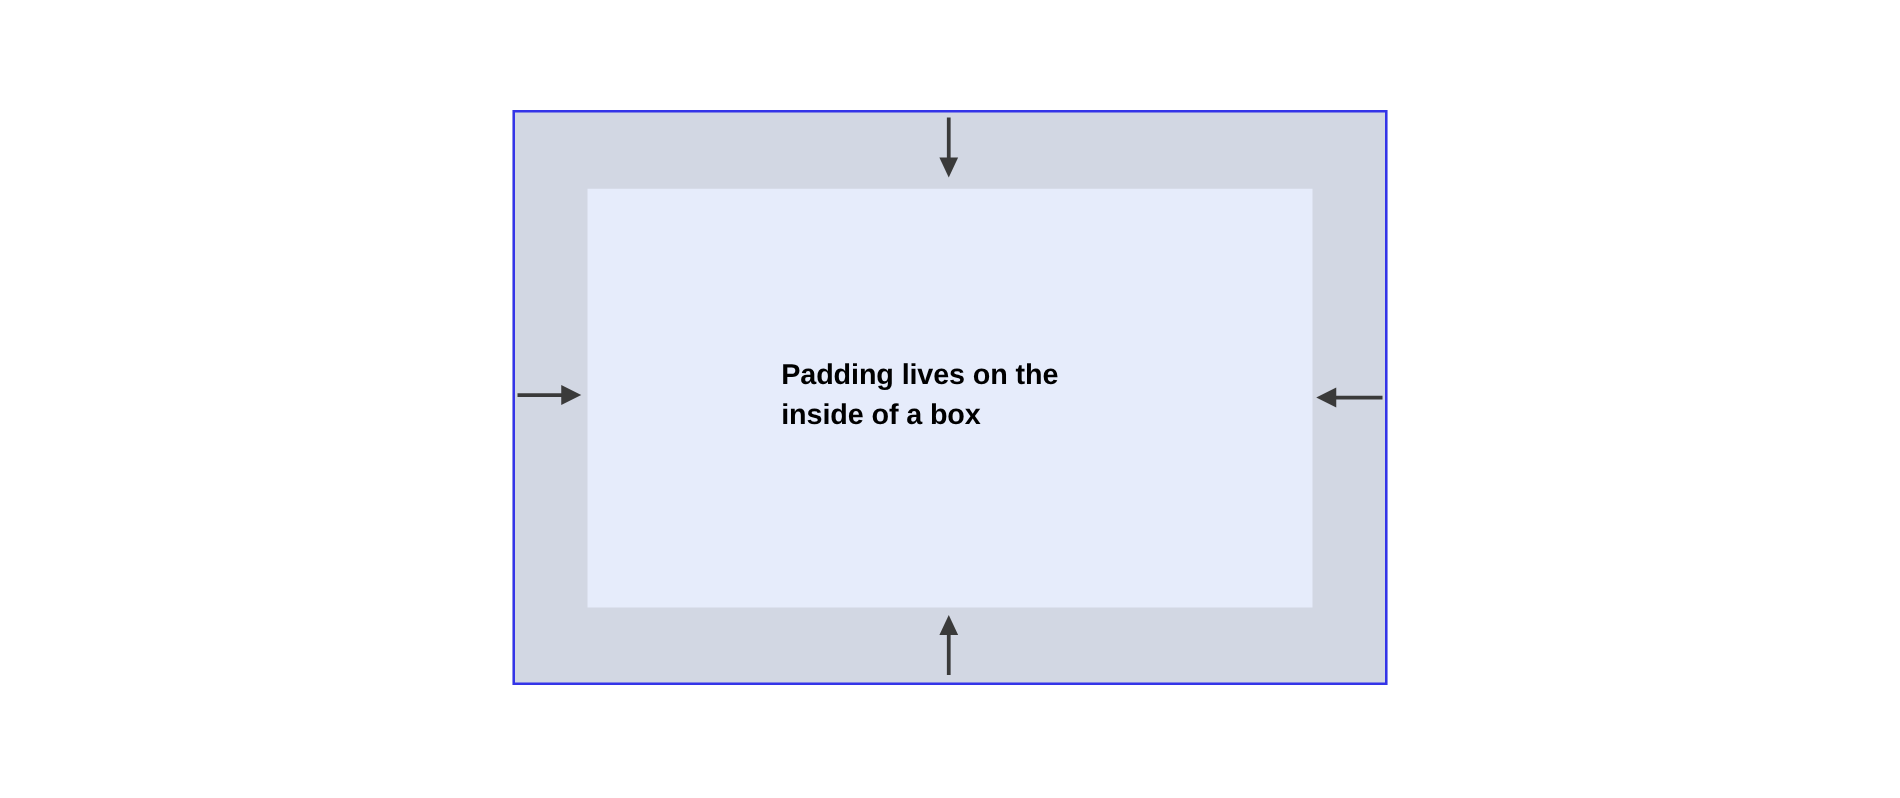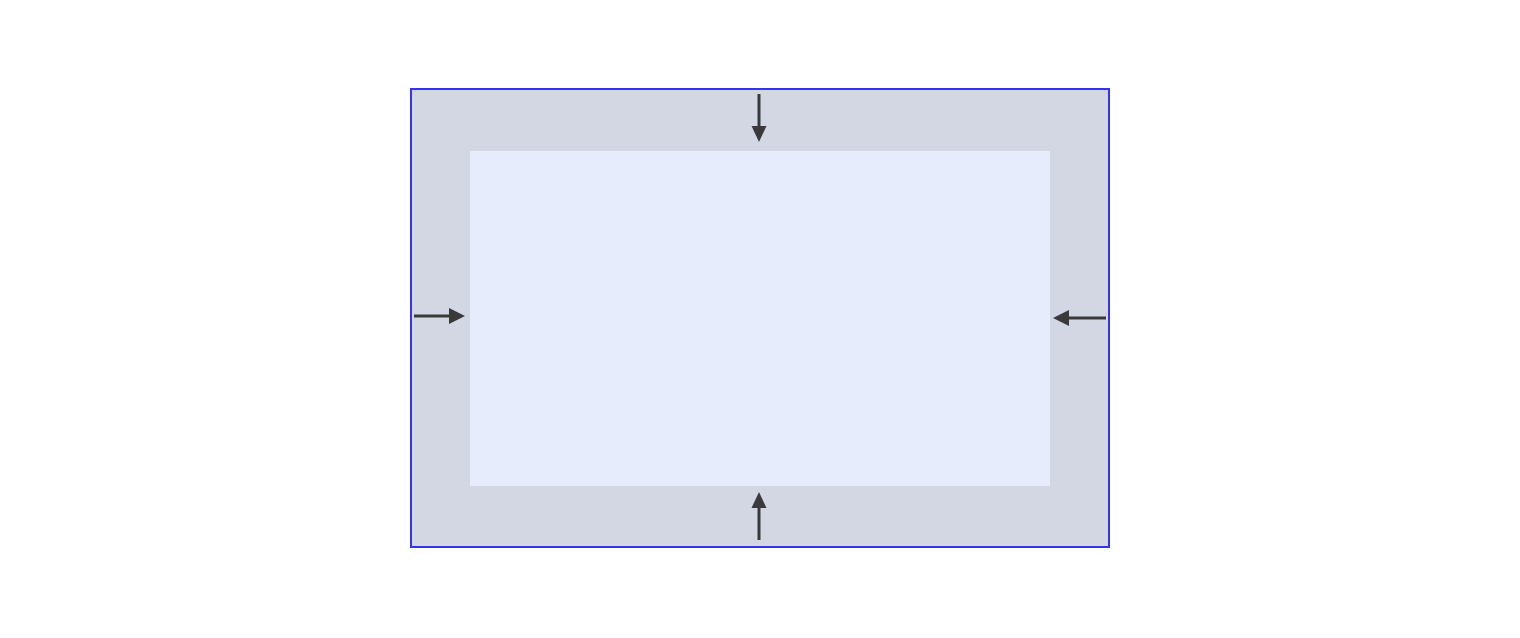--- a/index.html
+++ b/index.html
@@ -76,20 +76,22 @@
 </style>
 </head>
 <body>
 
 <div id="stage">
 
   <div class="padding-box"></div>
 
   <div class="content-box"></div>
 
+  <div class="content-label">Padding lives on the
+inside of a box</div>
 
   <div class="arrow arrow-top">
     <svg width="30" height="54" viewBox="0 0 30 54" xmlns="http://www.w3.org/2000/svg">
       <line x1="15" y1="2" x2="15" y2="40" stroke="#3a3a3a" stroke-width="3"></line>
       <polygon points="15,50 7.5,34 22.5,34" fill="#3a3a3a"></polygon>
     </svg>
   </div>
 
   <div class="arrow arrow-bottom">
     <svg width="30" height="52" viewBox="0 0 30 52" xmlns="http://www.w3.org/2000/svg">

